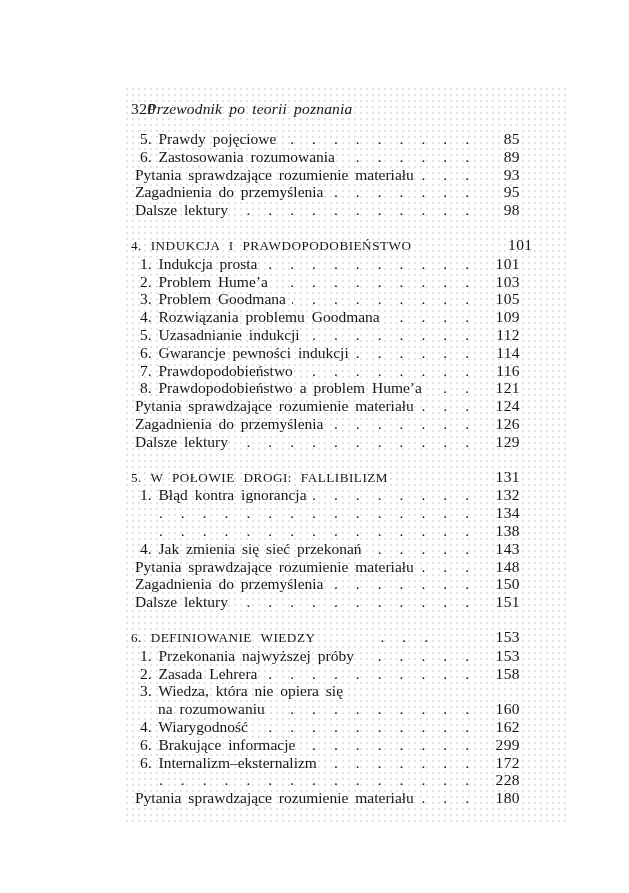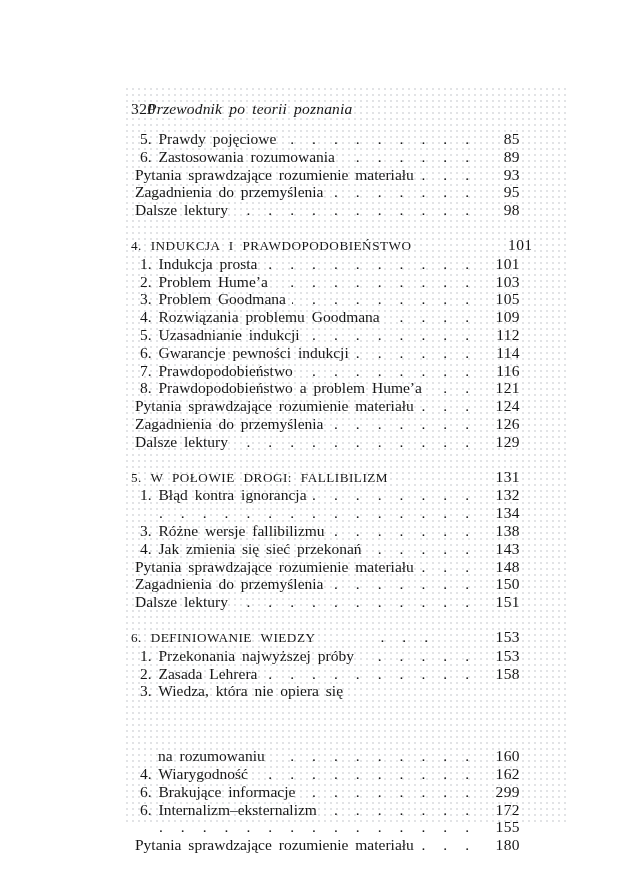--- a/index.html
+++ b/index.html
@@ -86,21 +86,21 @@
   
   .row-section       { padding-left: 0; gap: 41px; }
   .row-section .label{
     font-size: 13.2px;
     letter-spacing: 0.5px;
     word-spacing: 5px;
   }
   .row-meta      { padding-left: 4px; }
   .row-item      { padding-left: 9px; }
   .row-item-wrap { padding-left: 9px; }
-  .row-item-cont { padding-left: 27px; margin-top: 47px; }
+  .row-item-cont { padding-left: 27px; }
 </style>
 </head>
 <body>
 
 <div class="print-area">
   <div class="content">
 
     <header class="page-header">
       <span class="page-num">320</span>
       <span class="running-title">Przewodnik po teorii poznania</span>
@@ -205,21 +205,20 @@
           <div class="row row-item">
             <span class="label">1. Błąd kontra ignorancja</span>
             <span class="dots">........................................</span>
             <span class="pg">132</span>
           </div>
           <div class="row row-item">
             <span class="dots">........................................</span>
             <span class="pg">134</span>
           </div>
           <div class="row row-item">
-            <span class="label">3. Różne wersje fallibilizmu</span>
             <span class="dots">........................................</span>
             <span class="pg">138</span>
           </div>
           <div class="row row-item">
             <span class="label">4. Jak zmienia się sieć przekonań</span>
             <span class="dots">........................................</span>
             <span class="pg">143</span>
           </div>
           <div class="row row-meta">
             <span class="label">Pytania sprawdzające rozumienie materiału</span>
@@ -271,21 +270,21 @@
             <span class="dots">........................................</span>
             <span class="pg">299</span>
           </div>
           <div class="row row-item">
             <span class="label">6. Internalizm–eksternalizm</span>
             <span class="dots">........................................</span>
             <span class="pg">172</span>
           </div>
           <div class="row row-item">
             <span class="dots">........................................</span>
-            <span class="pg">155</span>
+            <span class="pg">228</span>
           </div>
           <div class="row row-meta">
             <span class="label">Pytania sprawdzające rozumienie materiału</span>
             <span class="dots">........................................</span>
             <span class="pg">180</span>
           </div>
         </section>
       </div>
 
   </div>

